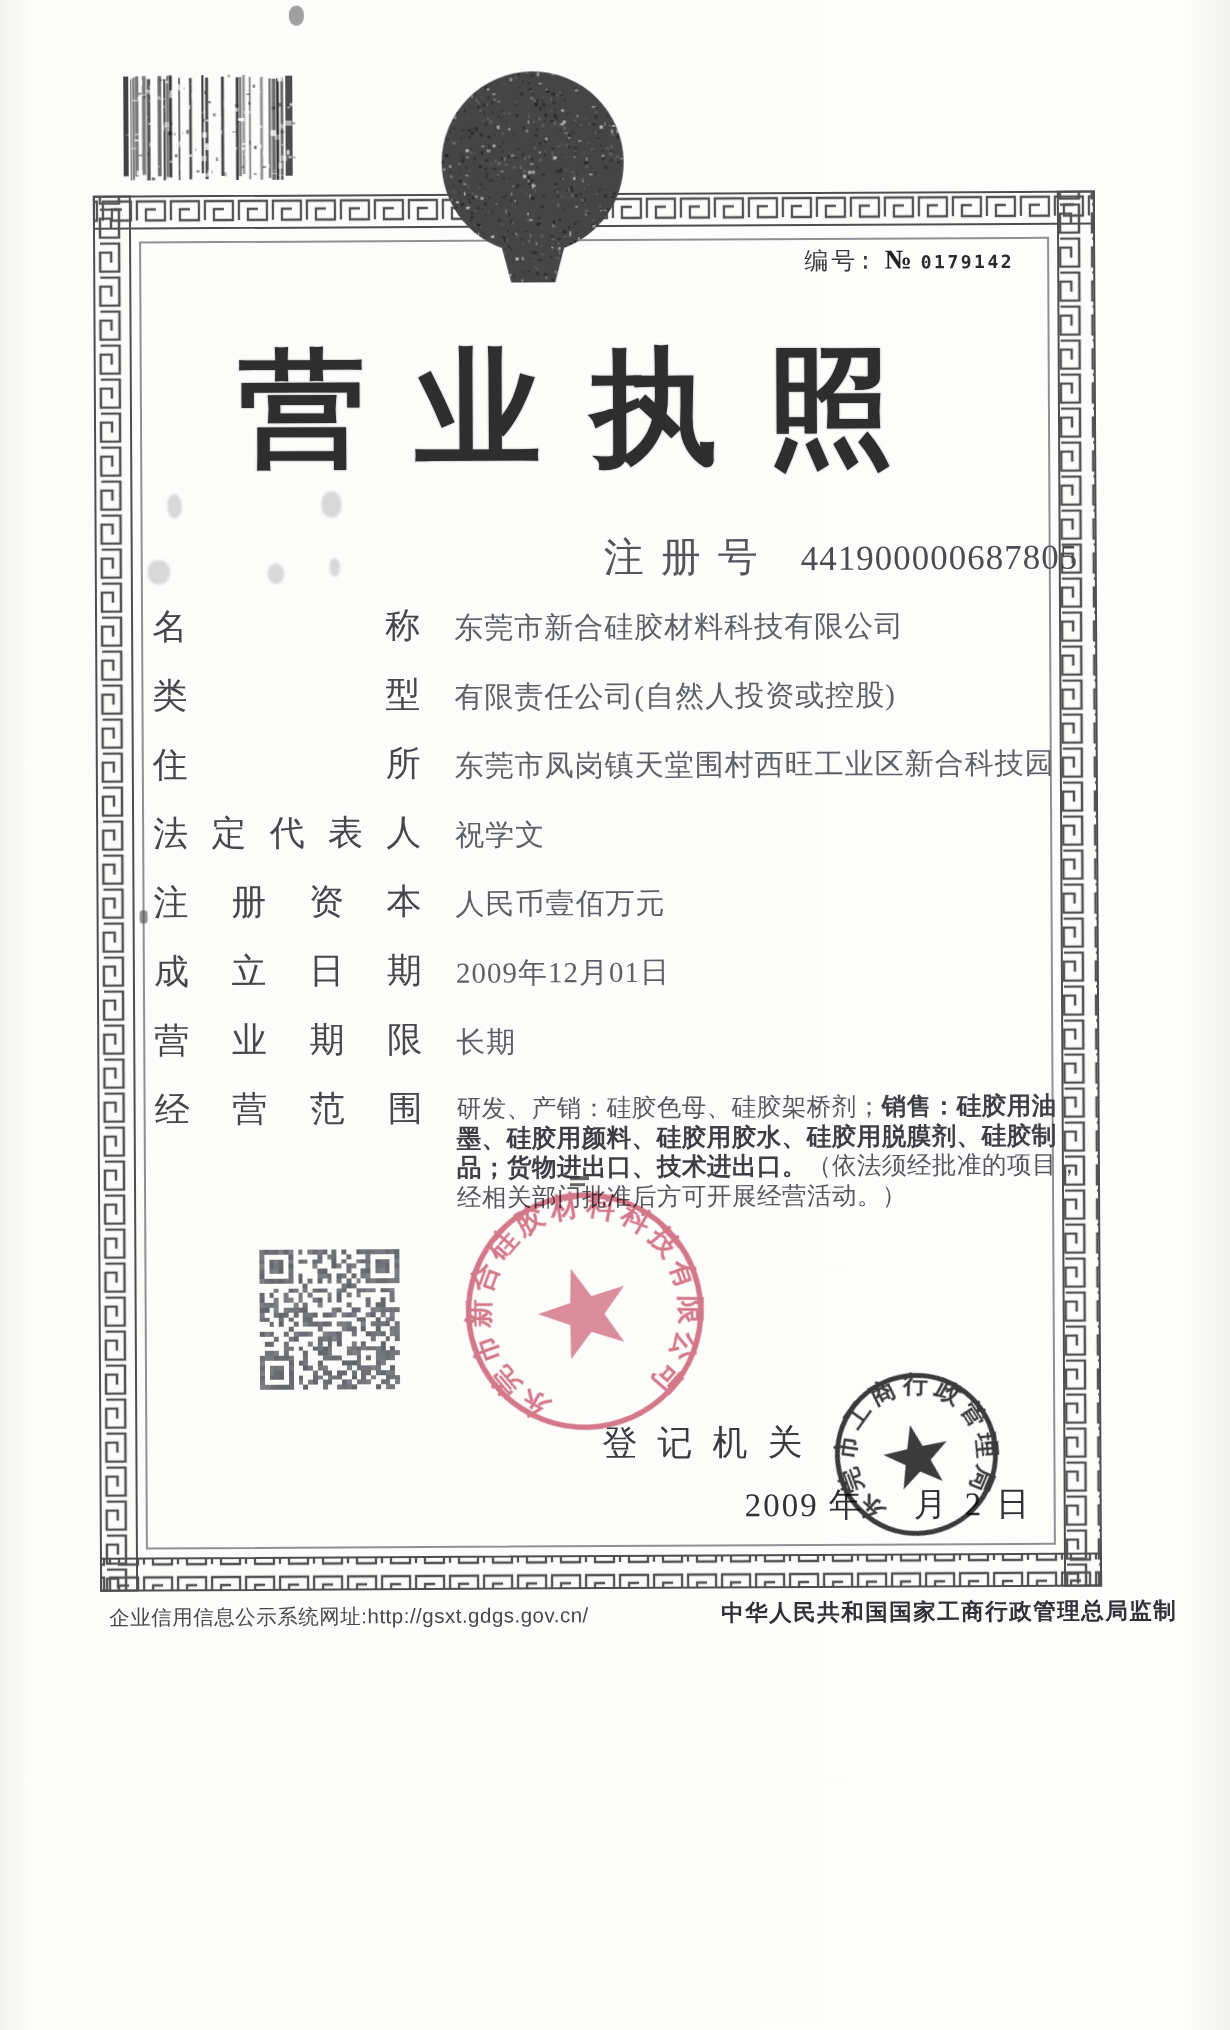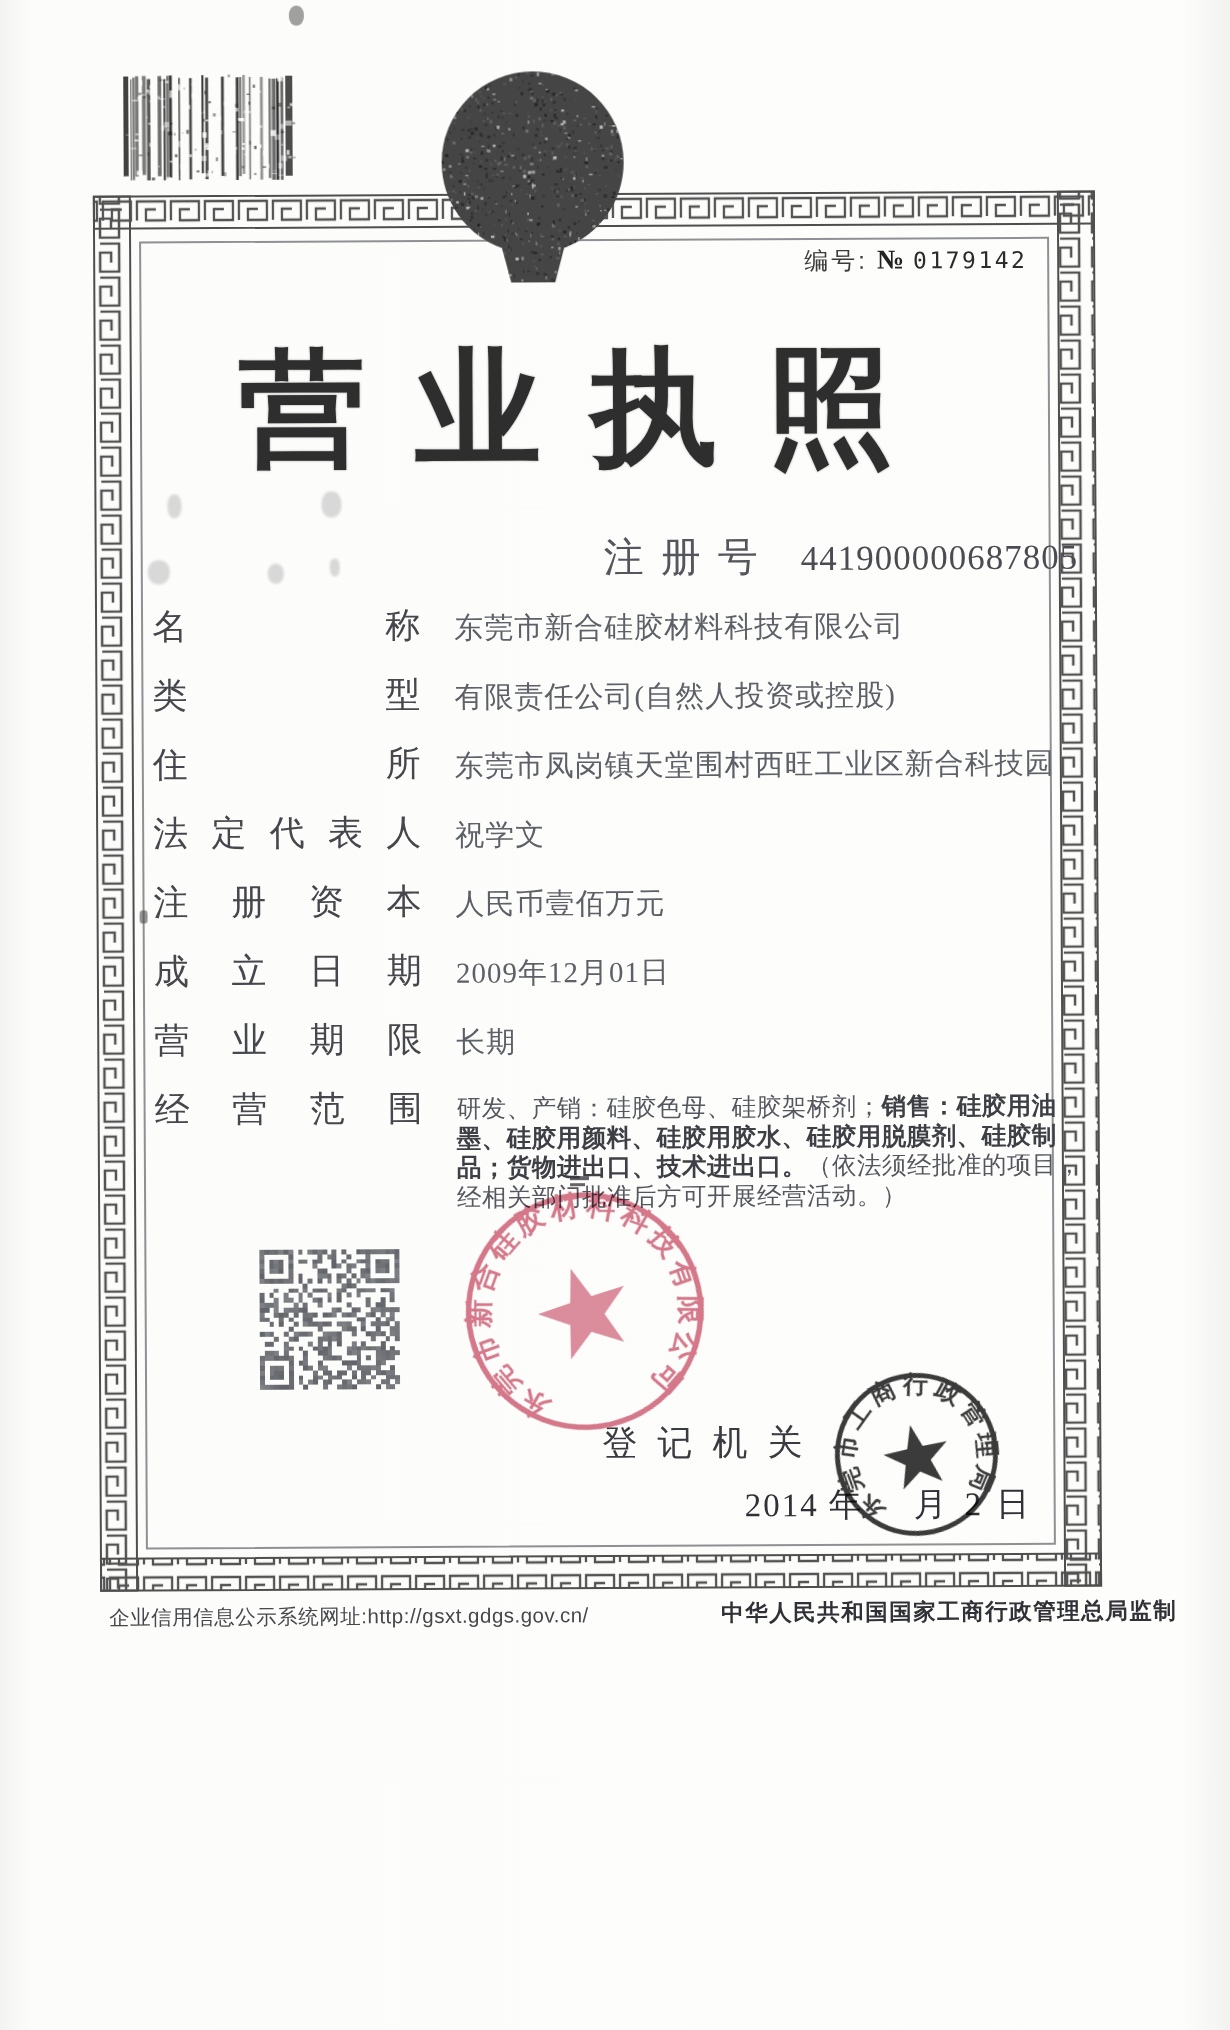--- a/index.html
+++ b/index.html
@@ -8,23 +8,23 @@
        background:#f6f6f5;}
   .page{position:relative;width:1230px;height:2030px;overflow:hidden;
         background:linear-gradient(90deg,#f3f3f2 0%,#fcfcfb 2.5%,#fdfdfc 96%,#f2f2f1 100%);}
   .scan{position:absolute;inset:0;transform:rotate(-0.3deg);transform-origin:50% 30%;}
 
   .abs{position:absolute;}
 
   
   .serial{top:246px;left:806px;display:flex;align-items:baseline;gap:9px;
           color:#333;white-space:nowrap;}
-  .serial .cn{font-size:24px;color:#3a3a3a;letter-spacing:3px;font-family:Liberation Sans, sans-serif;}
+  .serial .cn{font-size:24px;color:#3a3a3a;letter-spacing:3px;font-family:Liberation Mono, monospace;}
   .serial .mark{font-size:27px;font-weight:700;color:#222;}
-  .serial .num{font-size:23px;font-weight:400;letter-spacing:2.5px;color:#2b2b2b;
+  .serial .num{font-size:18px;font-weight:700;letter-spacing:2.5px;color:#2b2b2b;
                font-family:"DejaVu Sans Mono",monospace;}
 
   
   .title{top:334px;left:240px;font-size:126px;line-height:150px;font-weight:900;
          letter-spacing:50px;color:#2e2e2e;white-space:nowrap;
          text-shadow:0 0 2px rgba(40,40,40,.55);}
 
   
   .regline{top:530px;left:604px;display:flex;align-items:baseline;gap:26px;white-space:nowrap;}
   .regline .rlabel{font-size:40px;letter-spacing:17px;color:#55565c;}
@@ -1626,21 +1626,21 @@
         <circle cx="130" cy="130" r="117" fill="none" stroke="var(--seal-red,#c9566d)" stroke-width="5.5"></circle>
         <polygon points="130,85 141.2,117.6 175.6,118.2 148.1,138.9 158.2,171.8 130,152 101.8,171.8 111.9,138.9 84.4,118.2 118.8,117.6" fill="var(--seal-red,#c9566d)" opacity=".85"></polygon>
         <text font-size="29" letter-spacing="5" fill="var(--seal-red,#c9566d)" font-family="Liberation Serif,serif" font-weight="700">
           <textPath href="#rc" startOffset="64">东莞市新合硅胶材料科技有限公司</textPath>
         </text>
       </g>
     </svg>
 
     <div class="abs registrar">登记机关</div>
     <div class="abs dateline">
-      <span class="d-year">2014</span>
+      <span class="d-year">2009</span>
       <span class="d-yu">年</span>
       <span class="d-mu">月</span>
       <span class="d-day">2</span>
       <span class="d-du">日</span>
     </div>
 
     <svg class="abs registrar-seal" viewBox="0 0 176 176">
       <defs>
           <path id="bc" d="M88,150 A62,62 0 1 1 88.2,150"></path>
         </defs>

